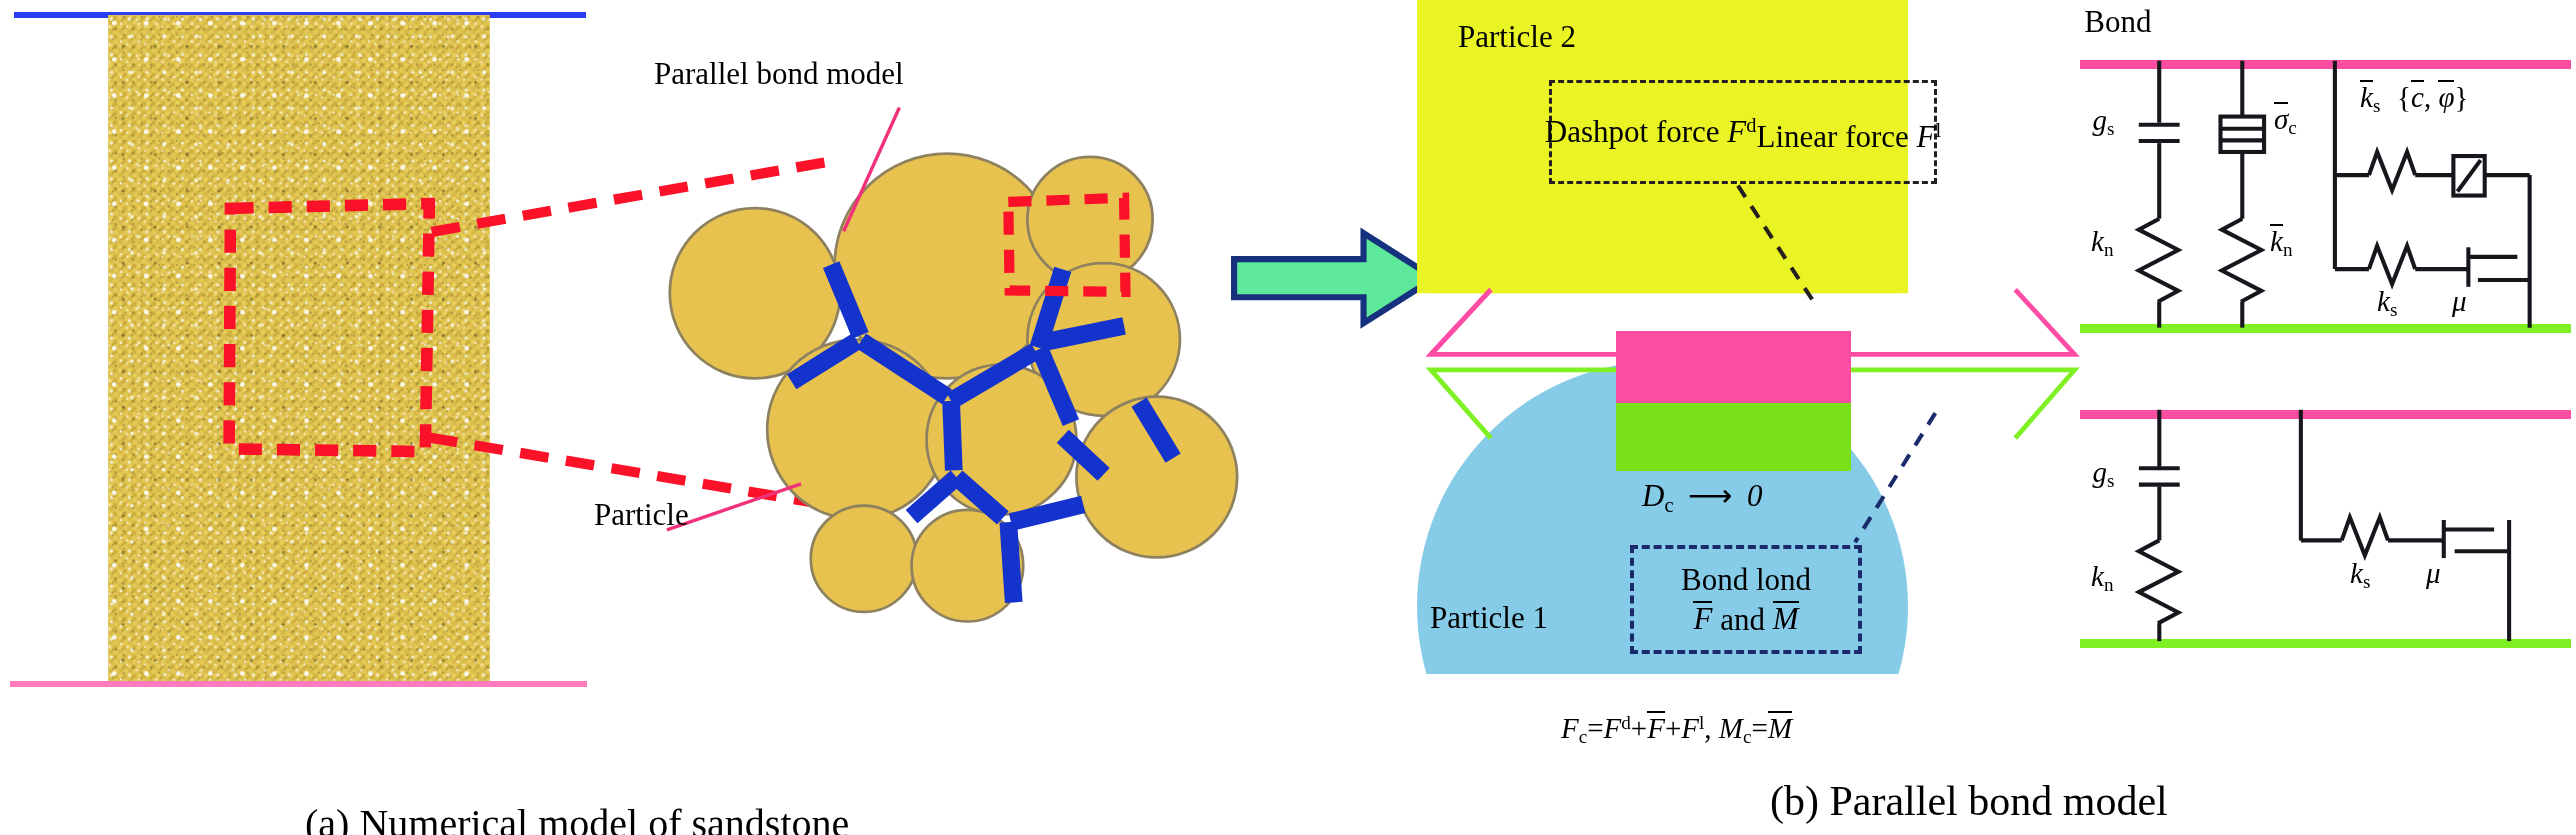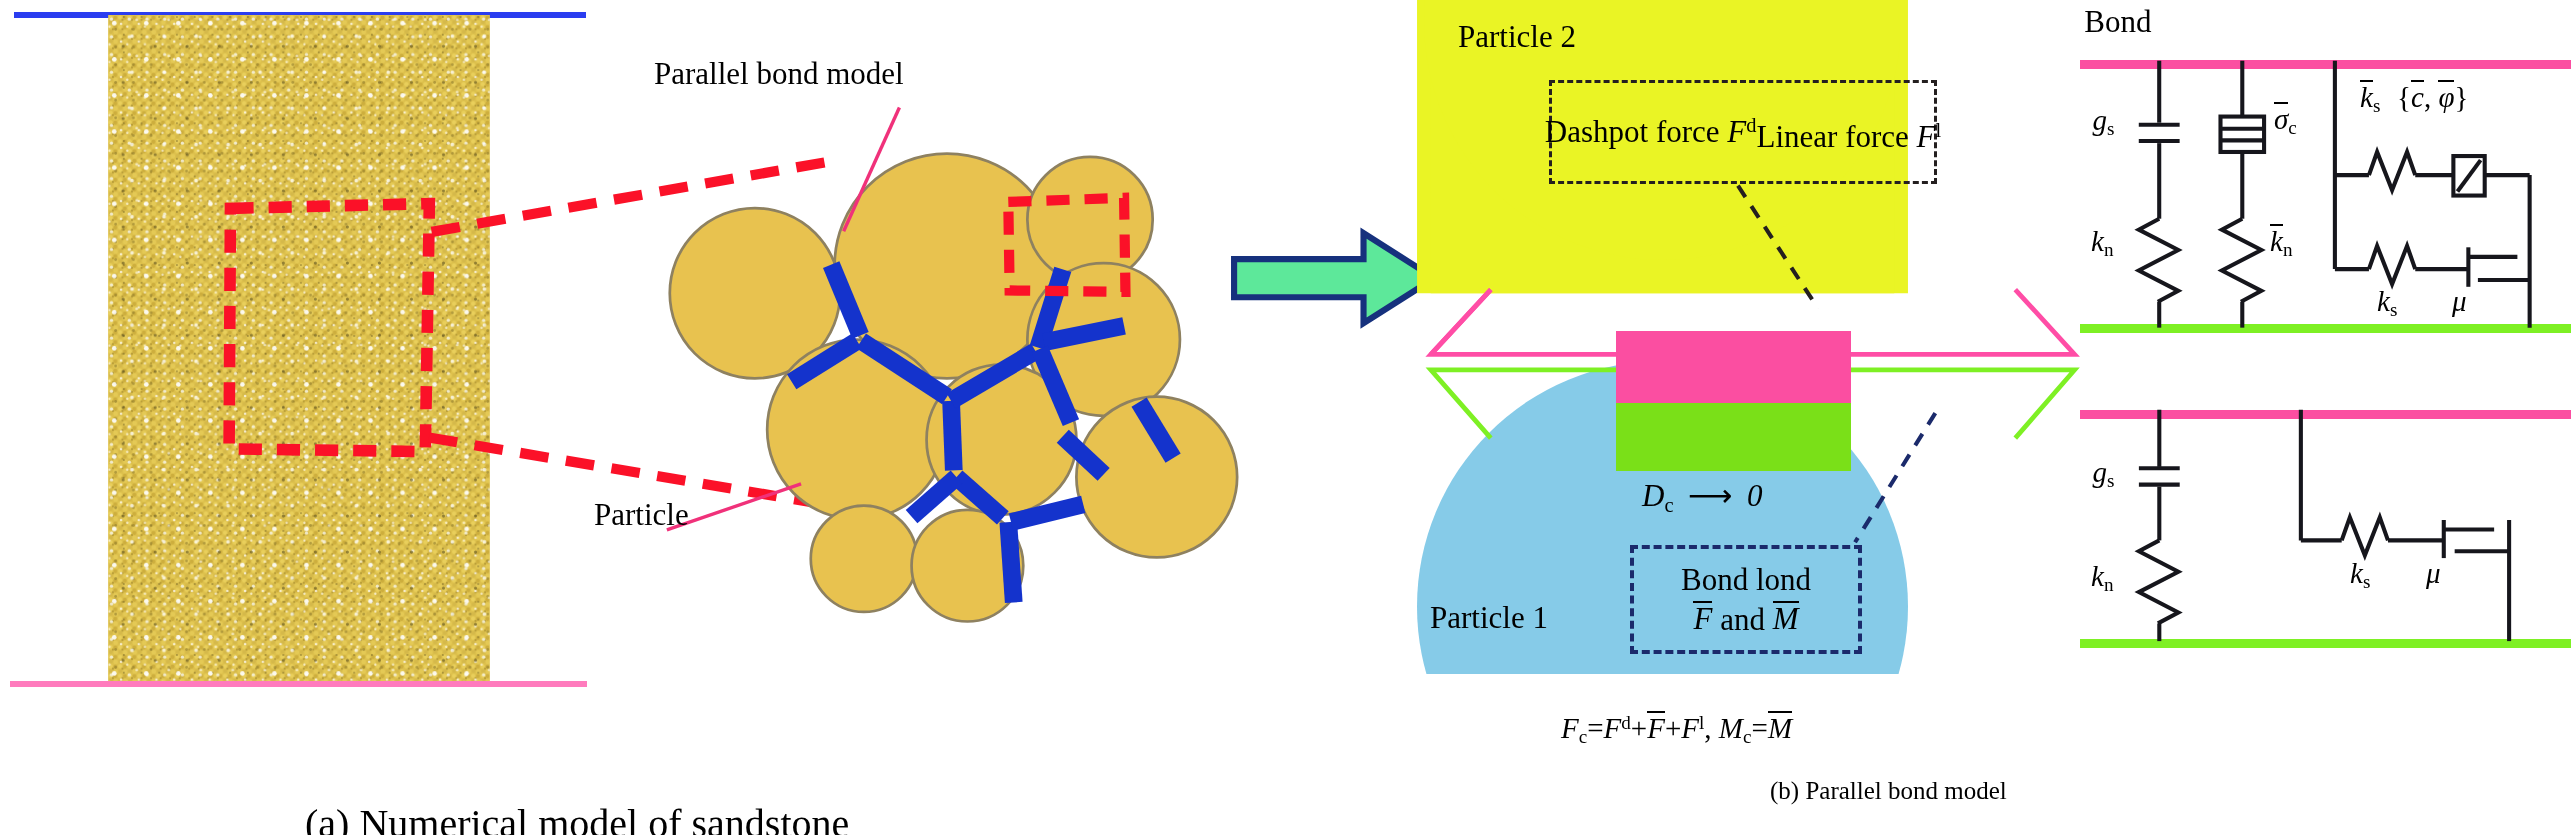--- a/index.html
+++ b/index.html
@@ -293,14 +293,14 @@
   <div class="abs lbl" style="left:278px;top:196px;">
     <span class="mathi">k</span><span class="sub">s</span>
   </div>
   <div class="abs lbl" style="left:354px;top:196px;">
     <span class="mathi">μ</span>
   </div>
 </div>
 
 <div class="abs caption" style="left:305px;top:800px;font-size:40px;">(a) Numerical model of sandstone</div>
 
-<div class="abs caption" style="left:1770px;top:777px;font-size:25px;">(b) Parallel bond model</div>
+<div class="abs caption" style="left:1770px;top:777px;font-size:42px;">(b) Parallel bond model</div>
 
 
 </body></html>

